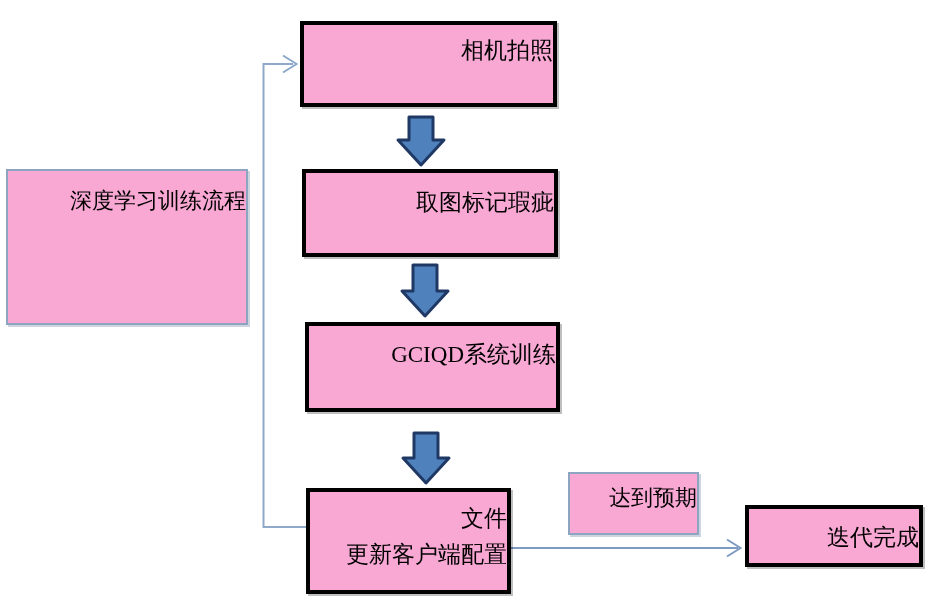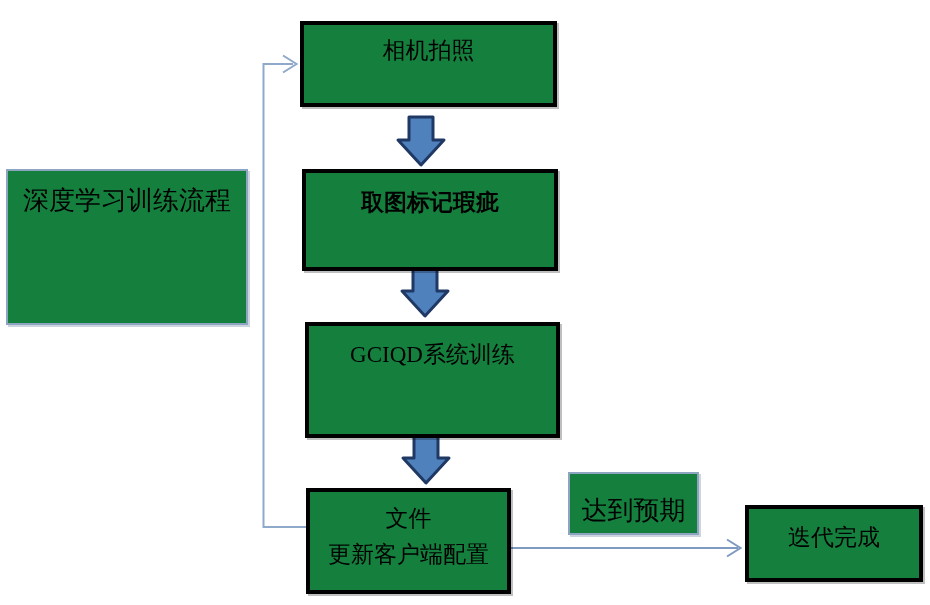--- a/index.html
+++ b/index.html
@@ -18,44 +18,44 @@
   .connector-layer {
     position: absolute;
     left: 0;
     top: 0;
     width: 930px;
     height: 605px;
   }
   .node {
     position: absolute;
     box-sizing: border-box;
-    background: #15803d;
+    background: #f9a8d4;
     color: #000000;
-    text-align: center;
+    text-align: right;
   }
   .process {
     border: 4px solid #000000;
     font-size: 23px;
     line-height: 34px;
     box-shadow: 2px 2px 0 rgba(0,0,0,0.25);
   }
   .soft {
     border: 2px solid #8da5c0;
-    font-size: 26px;
+    font-size: 22px;
     line-height: 34px;
     box-shadow: 2px 2px 0 rgba(140,160,185,0.45);
   }
   .step1 { left: 300px; top: 21px;  width: 257px; height: 86px;  padding-top: 9px;  }
-  .step2 { left: 302px; top: 169px; width: 256px; height: 102px;  padding-top: 13px; font-weight: bold; }
-  .step3 { left: 305px; top: 322px; width: 255px; height: 116px;  padding-top: 12px; }
+  .step2 { left: 302px; top: 169px; width: 256px; height: 88px;  padding-top: 13px; }
+  .step3 { left: 305px; top: 322px; width: 255px; height: 90px;  padding-top: 12px; }
   .step4 { left: 306px; top: 488px; width: 205px; height: 106px; padding-top: 9px; line-height: 36px; }
   .note  { left: 6px;   top: 169px; width: 242px; height: 156px; padding-top: 12px; line-height: 35px; }
   .note .gap { height: 25px; }
-  .cond  { left: 568px; top: 472px; width: 131px; height: 63px;  padding-top: 20px;  }
-  .end   { left: 745px; top: 505px; width: 178px; height: 77px;  padding-top: 12px; }
+  .cond  { left: 568px; top: 472px; width: 131px; height: 63px;  padding-top: 7px;  }
+  .end   { left: 745px; top: 505px; width: 178px; height: 62px;  padding-top: 12px; }
 </style>
 </head>
 <body>
 
 <div class="canvas">
 
   <svg class="connector-layer" viewBox="0 0 930 605" xmlns="http://www.w3.org/2000/svg">
 
     <g fill="none" stroke="#8ea9ca" stroke-width="2">
       <polyline points="306,527 263.5,527 263.5,64 293,64"></polyline>

